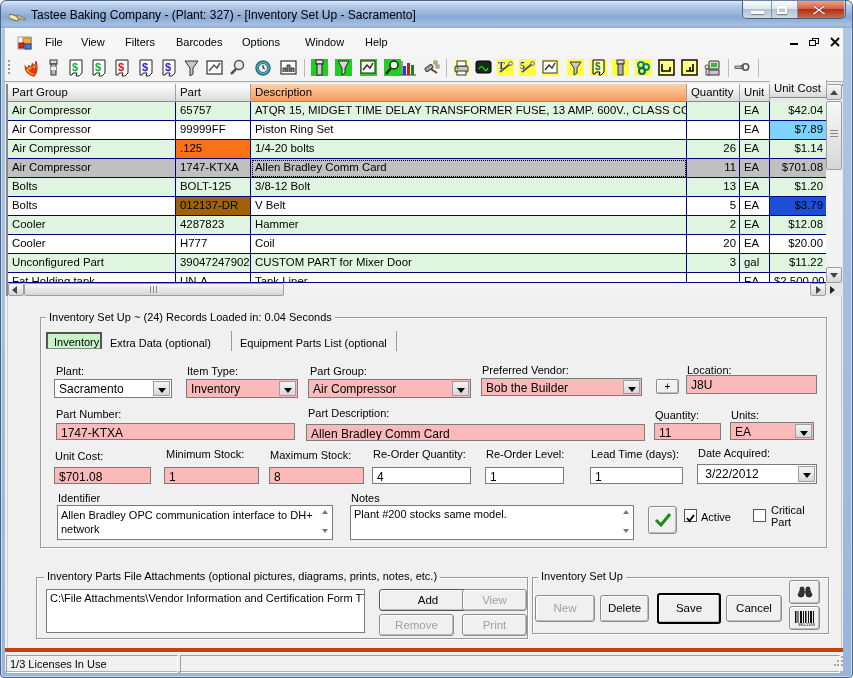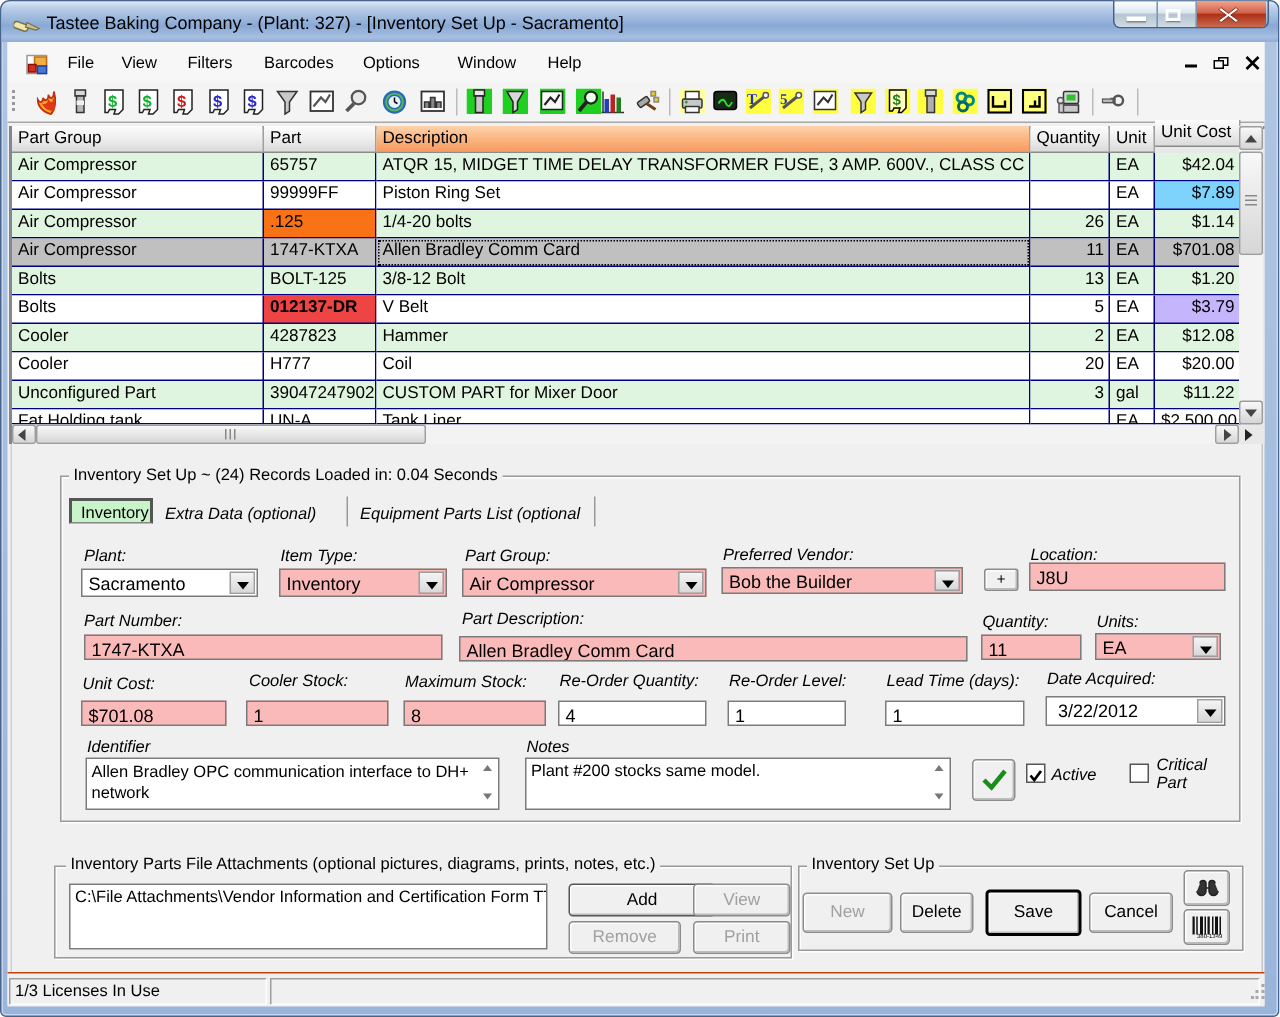--- a/index.html
+++ b/index.html
@@ -29,31 +29,31 @@
 .gh { position:absolute; height:18px; background:linear-gradient(180deg,#fdfdfd 0%,#efefef 45%,#dadada 100%);
   border-right:1px solid #9f9f9f; border-bottom:1px solid #8a8a8a; font-size:11.4px; color:#000; padding:2px 0 0 4px;
   overflow:hidden; white-space:nowrap; }
 .gh.orange { background:linear-gradient(180deg,#fdd2ac 0%,#fbb984 45%,#f79a60 100%); }
 .gc { position:absolute; font-size:11.4px; color:#000; padding:2px 0 0 4px;
   border-right:1px solid #000080; border-bottom:1px solid #000080; overflow:hidden; white-space:nowrap; }
 .num { text-align:right; padding-right:3px; }
 .sbtn { position:absolute; background:linear-gradient(180deg,#f8f8f8,#d6d6d6); border:1px solid #9d9d9d; border-radius:2px; }
 .gbox { position:absolute; border:1px solid #9a9a9a; box-shadow:1px 1px 0 #fdfdfd inset, 1px 1px 0 #fdfdfd; }
 .glabel { position:absolute; font-size:11px; color:#000; background:#f0f0f0; padding:0 3px; white-space:nowrap; }
-.flabel { position:absolute; font-size:11px; color:#000; white-space:nowrap;font-style:italic; }
+.flabel { position:absolute; font-size:11px; color:#000; white-space:nowrap; }
 .field { position:absolute; border:1px solid #7b7b7b; background:#fff; font-size:12px; color:#000; padding:2px 0 0 4px; white-space:nowrap; overflow:hidden; }
 .pink { background:#fbbaba; }
 .combo .arrowbox { position:absolute; right:1px; top:1px; bottom:1px; width:17px;
   background:linear-gradient(180deg,#f4f4f4,#d8d8d8); border:1px solid #9d9d9d; }
 .arrowbox:after { content:""; position:absolute; left:4px; top:6px; border:4px solid transparent; border-top:5px solid #000; }
 .btn { position:absolute; background:#f0f0f0; border:1px solid #8c8c8c; border-radius:3px;
   font-size:11.5px; color:#000; text-align:center; box-shadow:inset -1px -1px 0 #bcbcbc, inset 1px 1px 0 #fdfdfd; }
 .btn.gray { color:#a0a0a0; }
 .cbx { position:absolute; width:13px; height:13px; background:#fff; border:1px solid #555; }
-#statusbar { position:absolute; left:5px; top:648px; width:838px; height:22px; background:#f0f0f0; border-top:1px solid #c2410c; }
+#statusbar { position:absolute; left:5px; top:648px; width:838px; height:22px; background:#f0f0f0; border-top:4px solid #c2410c; }
 .spanel { position:absolute; top:3px; height:18px; border:1px solid; border-color:#9d9d9d #fdfdfd #fdfdfd #9d9d9d; font-size:11px; padding:2px 0 0 4px; }
 </style>
 </head>
 <body>
 <div id="frame"></div>
 <div id="titlebar"></div>
 <svg class="abs" style="left:9px;top:7px" width="18" height="15" viewBox="0 0 18 15">
   <rect x="0" y="8" width="10" height="4.5" rx="2" transform="rotate(20 4 10)" fill="#f0e8b0" stroke="#7a7040" stroke-width="1"></rect>
   <path d="M9 8 l8 4 l-2 1 l-7 -2 z" fill="#c8c090" stroke="#7a7040" stroke-width="0.8"></path>
 </svg>
@@ -251,21 +251,21 @@
 <div class="abs" style="left:728px;top:59px;width:1px;height:18px;background:#bbb"></div>
 <div class="abs" style="left:758px;top:59px;width:1px;height:18px;background:#bbb"></div>
 <div class="gh" style="left:8px;top:84px;width:168px">Part Group</div>
 <div class="gh" style="left:176px;top:84px;width:75px">Part</div>
 <div class="gh orange" style="left:251px;top:84px;width:436px">Description</div>
 <div class="gh" style="left:687px;top:84px;width:53px">Quantity</div>
 <div class="gh" style="left:740px;top:84px;width:30px">Unit</div>
 <div class="gh" style="left:770px;top:80px;width:57px">Unit Cost</div>
 <div class="gc" style="left:8px;top:102px;width:168px;height:19px;background:#e0f5df;">Air Compressor</div>
 <div class="gc" style="left:176px;top:102px;width:75px;height:19px;background:#e0f5df;">65757</div>
-<div class="gc" style="left:251px;top:102px;width:436px;height:19px;background:#e0f5df;">ATQR 15, MIDGET TIME DELAY TRANSFORMER FUSE, 3 AMP. 600V., CLASS CC</div>
+<div class="gc" style="left:251px;top:102px;width:436px;height:19px;background:#e0f5df;">ATQR 15, MIDGET TIME DELAY TRANSFORMER FUSE, 13 AMP. 600V., CLASS CC</div>
 <div class="gc num" style="left:687px;top:102px;width:53px;height:19px;background:#e0f5df;"></div>
 <div class="gc" style="left:740px;top:102px;width:30px;height:19px;background:#e0f5df;">EA</div>
 <div class="gc num" style="left:770px;top:102px;width:57px;height:19px;background:#e0f5df;">$42.04</div>
 <div class="gc" style="left:8px;top:121px;width:168px;height:19px;background:#ffffff;">Air Compressor</div>
 <div class="gc" style="left:176px;top:121px;width:75px;height:19px;background:#ffffff;">99999FF</div>
 <div class="gc" style="left:251px;top:121px;width:436px;height:19px;background:#ffffff;">Piston Ring Set</div>
 <div class="gc num" style="left:687px;top:121px;width:53px;height:19px;background:#ffffff;"></div>
 <div class="gc" style="left:740px;top:121px;width:30px;height:19px;background:#ffffff;">EA</div>
 <div class="gc num" style="left:770px;top:121px;width:57px;height:19px;background:#7dd3fc;">$7.89</div>
 <div class="gc" style="left:8px;top:140px;width:168px;height:19px;background:#e0f5df;">Air Compressor</div>
@@ -280,25 +280,25 @@
 <div class="gc num" style="left:687px;top:159px;width:53px;height:19px;background:#c0c0c0;">11</div>
 <div class="gc" style="left:740px;top:159px;width:30px;height:19px;background:#c0c0c0;">EA</div>
 <div class="gc num" style="left:770px;top:159px;width:57px;height:19px;background:#c0c0c0;">$701.08</div>
 <div class="gc" style="left:8px;top:178px;width:168px;height:19px;background:#e0f5df;">Bolts</div>
 <div class="gc" style="left:176px;top:178px;width:75px;height:19px;background:#e0f5df;">BOLT-125</div>
 <div class="gc" style="left:251px;top:178px;width:436px;height:19px;background:#e0f5df;">3/8-12 Bolt</div>
 <div class="gc num" style="left:687px;top:178px;width:53px;height:19px;background:#e0f5df;">13</div>
 <div class="gc" style="left:740px;top:178px;width:30px;height:19px;background:#e0f5df;">EA</div>
 <div class="gc num" style="left:770px;top:178px;width:57px;height:19px;background:#e0f5df;">$1.20</div>
 <div class="gc" style="left:8px;top:197px;width:168px;height:19px;background:#ffffff;">Bolts</div>
-<div class="gc" style="left:176px;top:197px;width:75px;height:19px;background:#ef4444;font-weight:bold;">012137-DR</div>
+<div class="gc" style="left:176px;top:197px;width:75px;height:19px;background:#a16207;">012137-DR</div>
 <div class="gc" style="left:251px;top:197px;width:436px;height:19px;background:#ffffff;">V Belt</div>
 <div class="gc num" style="left:687px;top:197px;width:53px;height:19px;background:#ffffff;">5</div>
 <div class="gc" style="left:740px;top:197px;width:30px;height:19px;background:#ffffff;">EA</div>
-<div class="gc num" style="left:770px;top:197px;width:57px;height:19px;background:#c4b5fd;">$3.79</div>
+<div class="gc num" style="left:770px;top:197px;width:57px;height:19px;background:#1d4ed8;">$3.79</div>
 <div class="gc" style="left:8px;top:216px;width:168px;height:19px;background:#e0f5df;">Cooler</div>
 <div class="gc" style="left:176px;top:216px;width:75px;height:19px;background:#e0f5df;">4287823</div>
 <div class="gc" style="left:251px;top:216px;width:436px;height:19px;background:#e0f5df;">Hammer</div>
 <div class="gc num" style="left:687px;top:216px;width:53px;height:19px;background:#e0f5df;">2</div>
 <div class="gc" style="left:740px;top:216px;width:30px;height:19px;background:#e0f5df;">EA</div>
 <div class="gc num" style="left:770px;top:216px;width:57px;height:19px;background:#e0f5df;">$12.08</div>
 <div class="gc" style="left:8px;top:235px;width:168px;height:19px;background:#ffffff;">Cooler</div>
 <div class="gc" style="left:176px;top:235px;width:75px;height:19px;background:#ffffff;">H777</div>
 <div class="gc" style="left:251px;top:235px;width:436px;height:19px;background:#ffffff;">Coil</div>
 <div class="gc num" style="left:687px;top:235px;width:53px;height:19px;background:#ffffff;">20</div>
@@ -351,21 +351,21 @@
 <div class="field pink" style="left:686px;top:375px;width:131px;height:19px">J8U</div>
 <div class="flabel" style="left:56px;top:408px">Part Number:</div>
 <div class="flabel" style="left:308px;top:407px">Part Description:</div>
 <div class="flabel" style="left:655px;top:409px">Quantity:</div>
 <div class="flabel" style="left:731px;top:409px">Units:</div>
 <div class="field pink" style="left:56px;top:423px;width:239px;height:17px">1747-KTXA</div>
 <div class="field pink" style="left:306px;top:424px;width:339px;height:17px">Allen Bradley Comm Card</div>
 <div class="field pink" style="left:654px;top:423px;width:67px;height:17px">11</div>
 <div class="field combo pink" style="left:730px;top:422px;width:84px;height:18px">EA<span class="arrowbox"></span></div>
 <div class="flabel" style="left:55px;top:450px">Unit Cost:</div>
-<div class="flabel" style="left:166px;top:448px">Cooler Stock:</div>
+<div class="flabel" style="left:166px;top:448px">Minimum Stock:</div>
 <div class="flabel" style="left:270px;top:449px">Maximum Stock:</div>
 <div class="flabel" style="left:373px;top:448px">Re-Order Quantity:</div>
 <div class="flabel" style="left:486px;top:448px">Re-Order Level:</div>
 <div class="flabel" style="left:591px;top:448px">Lead Time (days):</div>
 <div class="flabel" style="left:698px;top:447px">Date Acquired:</div>
 <div class="field pink" style="left:54px;top:467px;width:97px;height:17px">$701.08</div>
 <div class="field pink" style="left:164px;top:467px;width:95px;height:17px">1</div>
 <div class="field pink" style="left:269px;top:467px;width:95px;height:17px">8</div>
 <div class="field" style="left:372px;top:467px;width:99px;height:17px">4</div>
 <div class="field" style="left:485px;top:467px;width:79px;height:17px">1</div>

